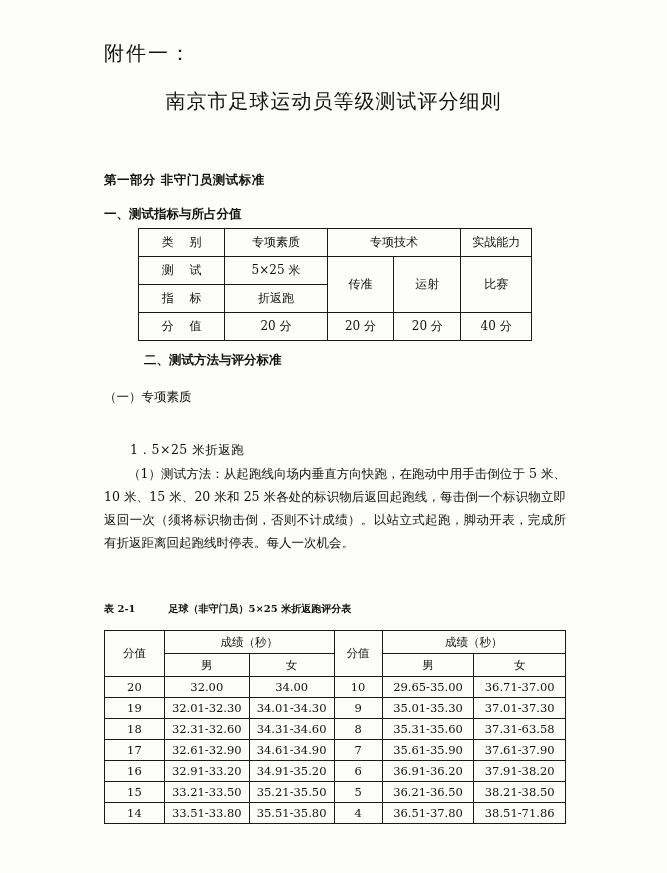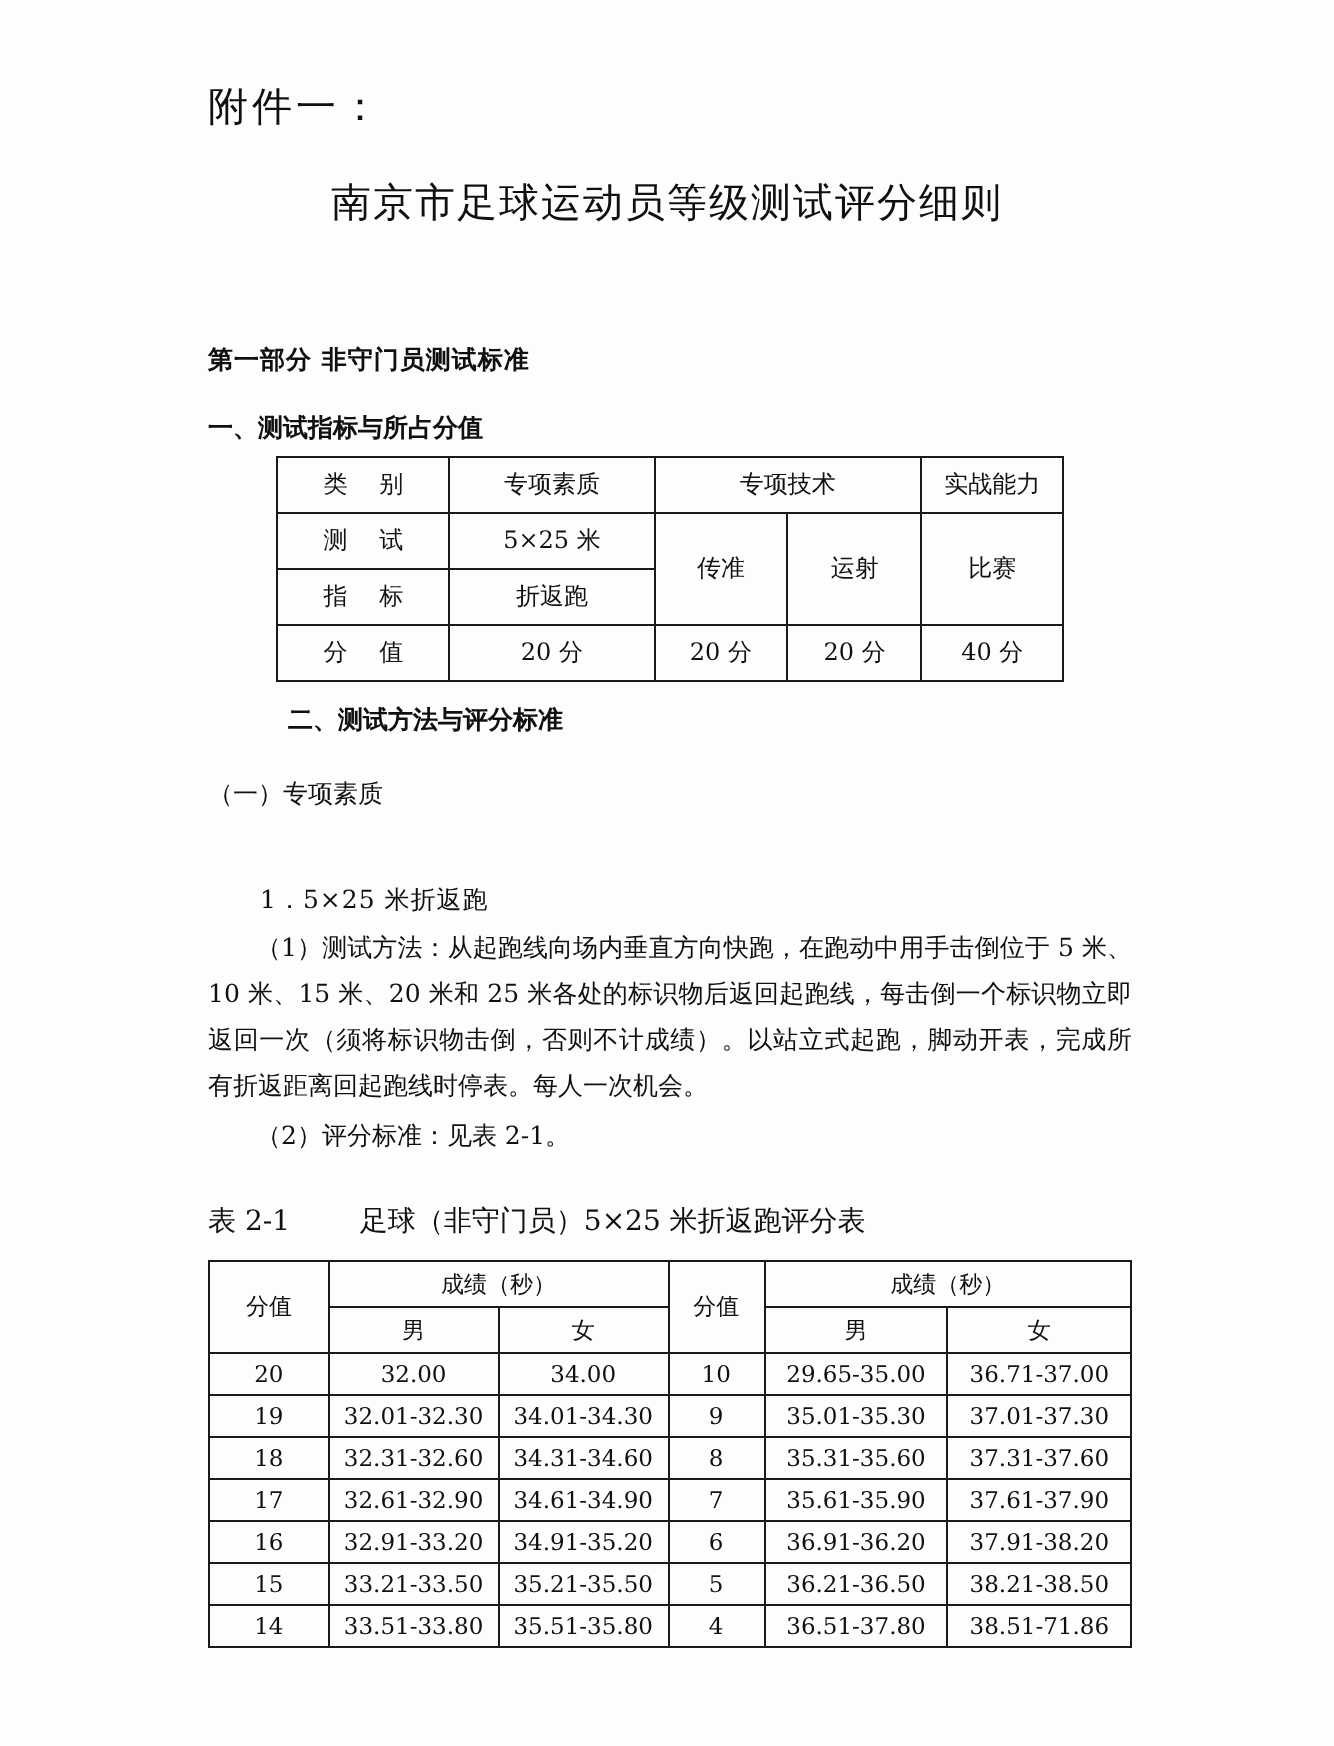--- a/index.html
+++ b/index.html
@@ -104,22 +104,23 @@
     height: 20px;
     font-size: 11.5px;
   }
   #table-scores td.hdr {
     height: 22px;
   }
   .cap {
     position: absolute;
     left: 104px;
     top: 602px;
-    font-size: 14px;
-    font-family: "DejaVu Serif", "Liberation Serif", serif;
+    font-size: 10px;
+    font-family: "DejaVu Serif", "Liberation Serif", serif;
+    font-weight: bold;
   }
   .cap .g1 { display:inline-block; width: 26px; }
 </style>
 </head>
 <body>
 
 <div class="page">
 
   <div class="attach-label">附件一：</div>
 
@@ -156,21 +157,20 @@
       <td>40 分</td>
     </tr>
   </tbody>
     </table>
 
   <div class="sec-head h-sec2">二、测试方法与评分标准</div>
 
   <div class="body-text t-a">（一）专项素质</div>
   <div class="body-text t-b">1．5×25 米折返跑</div>
   <div class="body-text t-c">（1）测试方法：从起跑线向场内垂直方向快跑，在跑动中用手击倒位于 5 米、10 米、15 米、20 米和 25 米各处的标识物后返回起跑线，每击倒一个标识物立即返回一次（须将标识物击倒，否则不计成绩）。以站立式起跑，脚动开表，完成所有折返距离回起跑线时停表。每人一次机会。</div>
-  <div class="body-text t-d">（2）评分标准：见表 2-1。</div>
 
   <div class="cap">
     <span>表 2-1</span>
     <span class="g1"></span>
     <span>足球（非守门员）5×25 米折返跑评分表</span>
   </div>
 
   <table class="grid" id="table-scores">
     <tbody>
         <tr>
@@ -200,21 +200,21 @@
       <td>9</td>
       <td>35.01-35.30</td>
       <td>37.01-37.30</td>
     </tr>
     <tr>
       <td>18</td>
       <td>32.31-32.60</td>
       <td>34.31-34.60</td>
       <td>8</td>
       <td>35.31-35.60</td>
-      <td>37.31-37.60</td>
+      <td>37.31-63.58</td>
     </tr>
     <tr>
       <td>17</td>
       <td>32.61-32.90</td>
       <td>34.61-34.90</td>
       <td>7</td>
       <td>35.61-35.90</td>
       <td>37.61-37.90</td>
     </tr>
     <tr>

